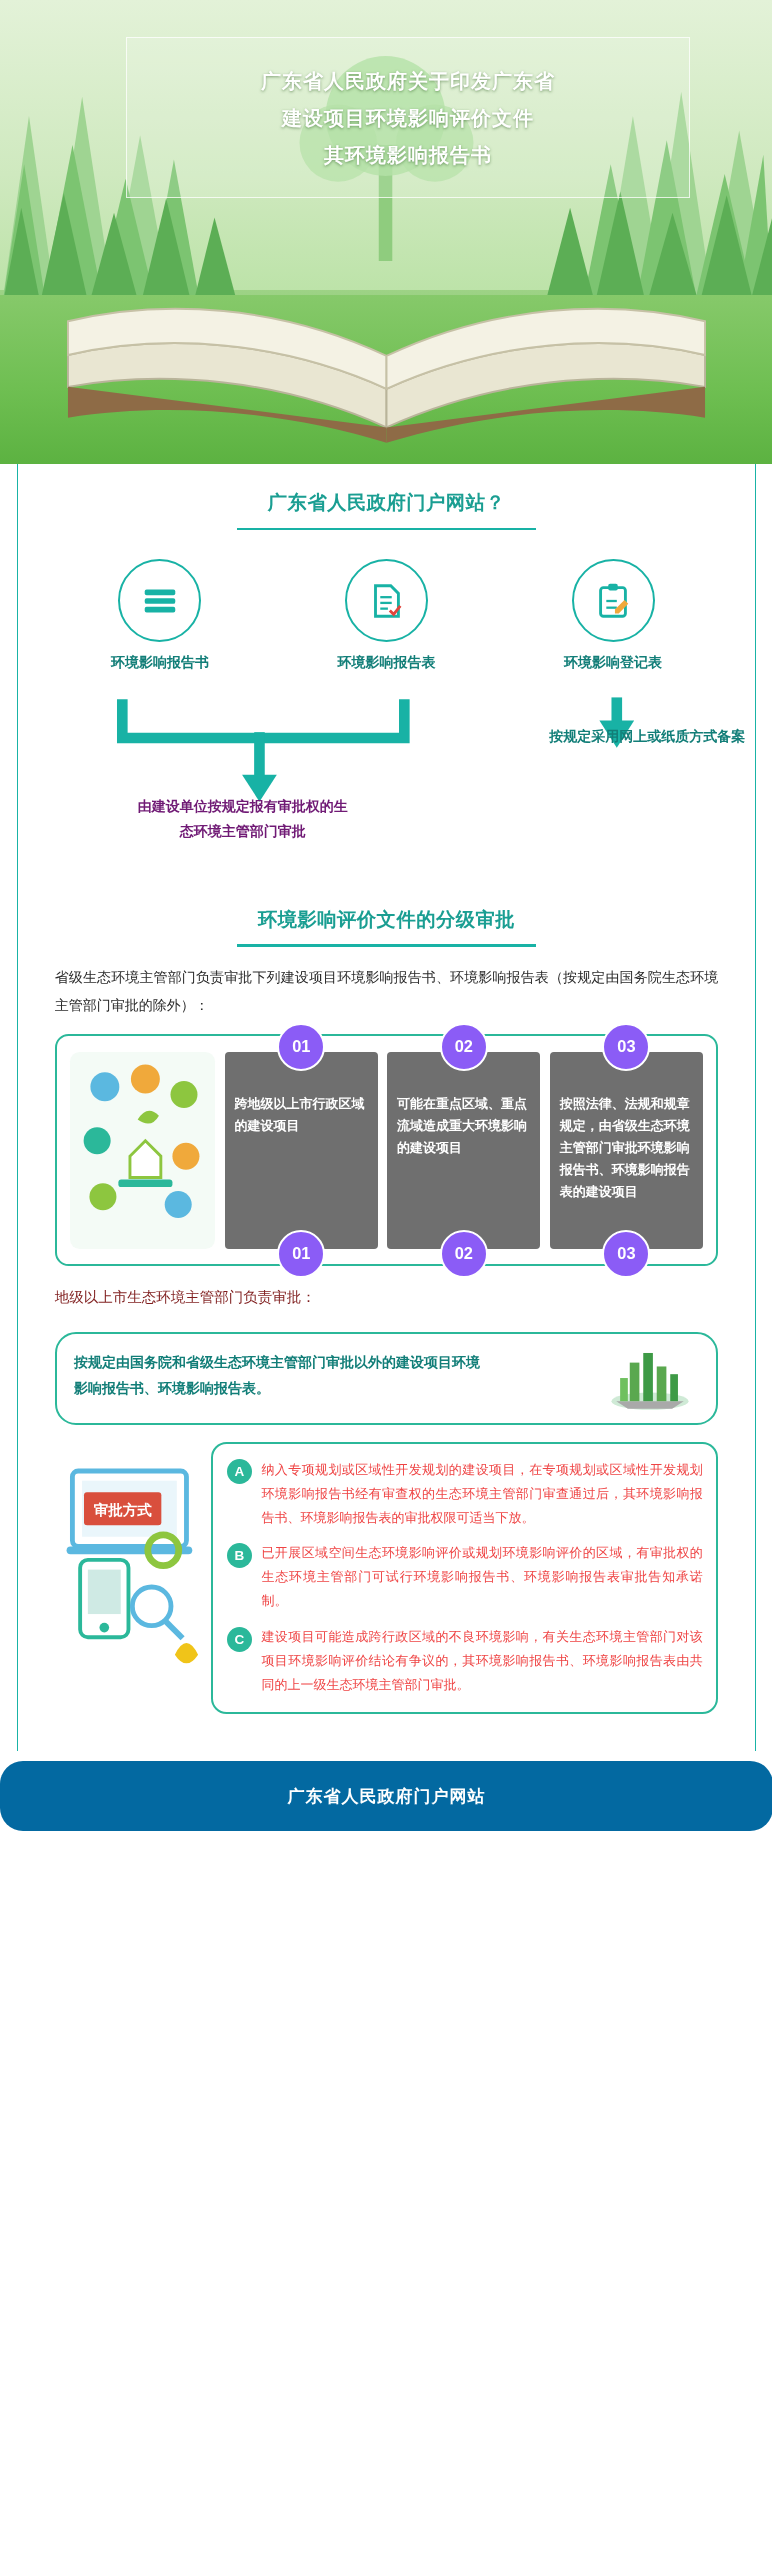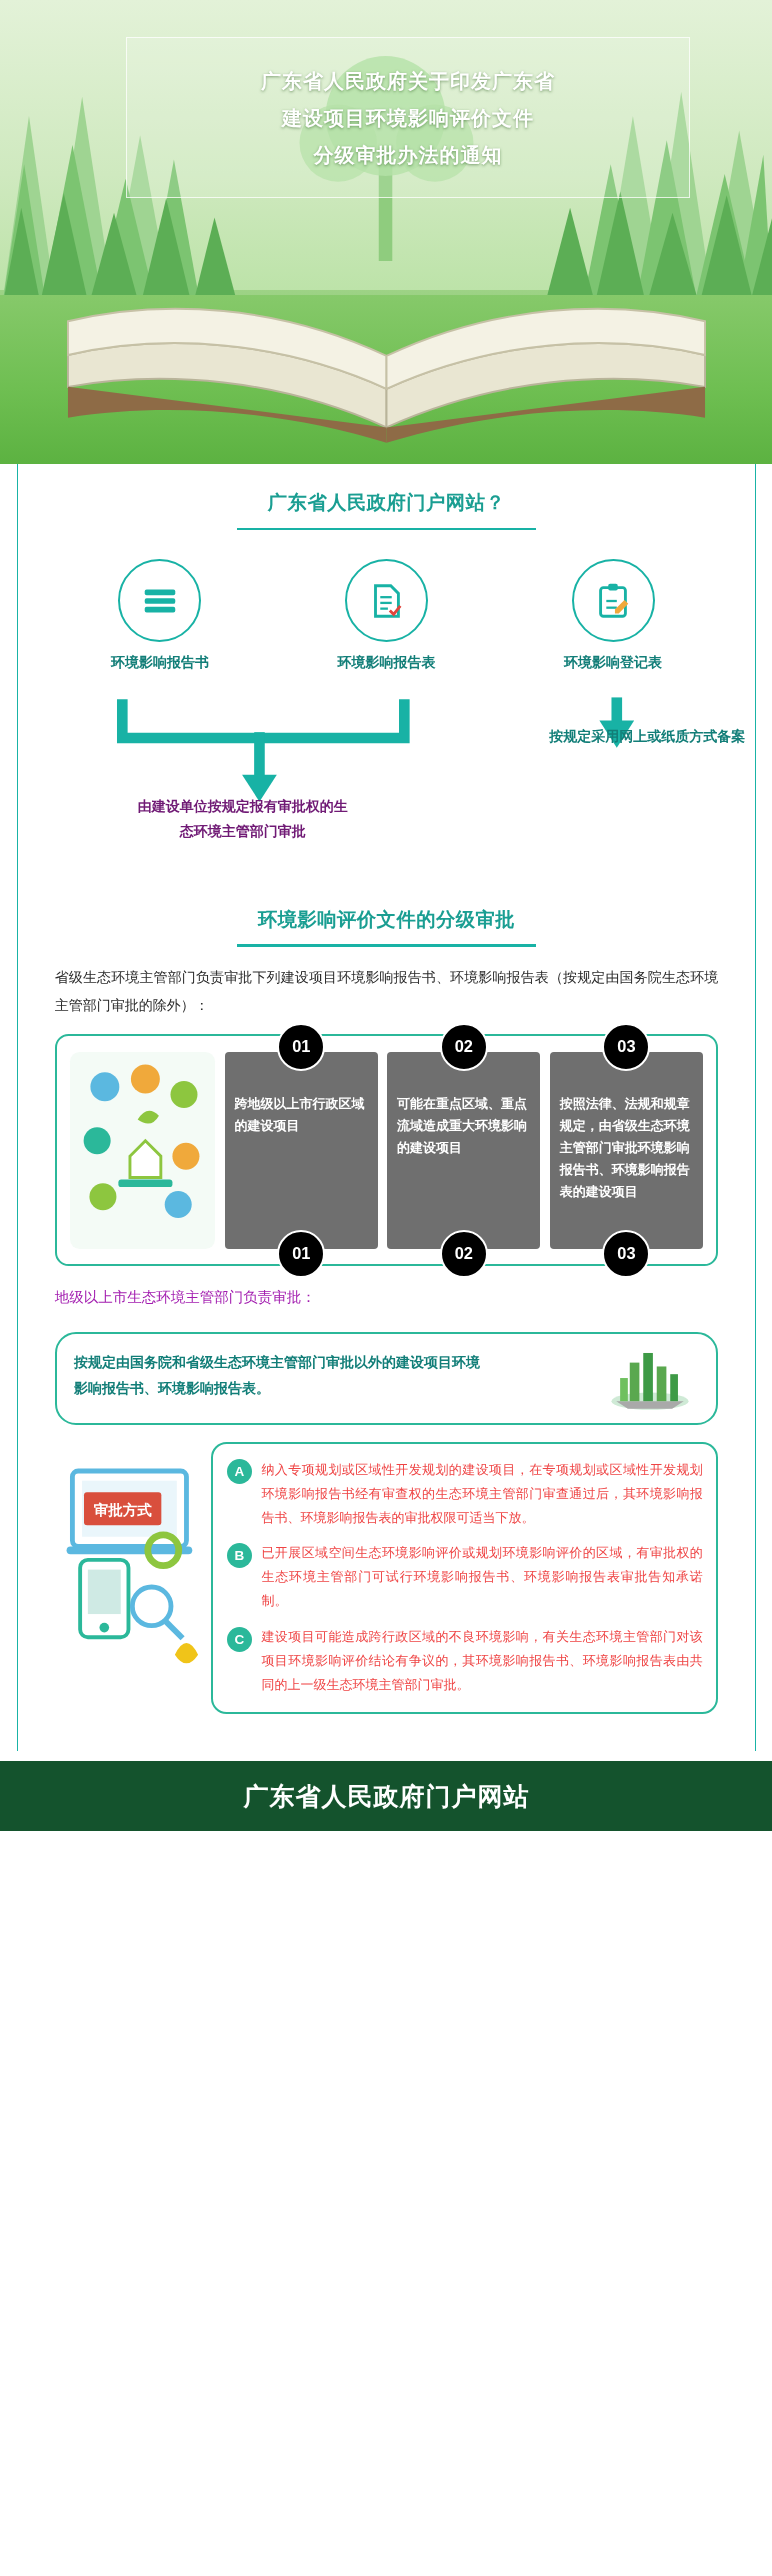--- a/index.html
+++ b/index.html
@@ -111,21 +111,21 @@
 
   
   .para {
     color: #2a2a2a;
     font-size: 14px;
     line-height: 28px;
     padding: 9.7px 37px 5.8px 37px;
     text-align: justify;
   }
   .sub-label {
-    color: #a21caf;
+    color: #7f1d1d;
     font-size: 14.5px;
     line-height: 27px;
     padding: 17.4px 37px 7.7px;
   }
 
   
   .cards-wrap {
     margin: 9.7px 37px 0;
     border: 2.9px solid #2bb89a;
     border-radius: 13.5px;
@@ -152,21 +152,21 @@
   }
   .card .txt {
     font-size: 13px;
     line-height: 22px;
     font-weight: bold;
   }
   .badge {
     position: absolute;
     left: 50%; transform: translateX(-50%);
     width: 48px; height: 48px; border-radius: 50%;
-    background: #000000; color: #fff;
+    background: #8b5cf6; color: #fff;
     font-size: 16.4px; font-weight: bold;
     display: flex; align-items: center; justify-content: center;
     border: 2.9px solid #ffffff;
   }
   .badge.top { top: -29px; }
   .badge.bot { bottom: -29px; }
 
   
   .note-box {
     margin: 13.5px 37px 0;
@@ -204,23 +204,23 @@
     display: flex; align-items: center; justify-content: center;
     flex: none; margin-top: 1.9px;
   }
   .abc-text {
     color: #ef4444; font-size: 13px; line-height: 24px; text-align: justify;
   }
 
   
   .footer {
     height: 70px;
-    background: #14532d;
+    background: #0369a1;
     display: flex; align-items: center; justify-content: center;
-    color: #fff; font-size: 25px; font-weight: bold; letter-spacing: 1px;
+    color: #fff; font-size: 17px; font-weight: bold; letter-spacing: 1px; border-radius: 23px;
   }
   .footer-strip { height: 9.7px; background: #ffffff; }
 </style>
 </head>
 <body>
 
 <div class="page">
 
   <div class="header">
     <div class="sky"></div>
@@ -263,21 +263,21 @@
         <circle cx="350" cy="148" r="40" fill="#a9dd9a" opacity="0.7"></circle>
         <circle cx="450" cy="148" r="40" fill="#a9dd9a" opacity="0.7"></circle>
       </g>
     </svg>
 
     <div class="ground"></div>
 
     <div class="title-card">
       <div class="line">广东省人民政府关于印发广东省</div>
       <div class="line">建设项目环境影响评价文件</div>
-      <div class="line">分级审批办法的通知</div>
+      <div class="line">其环境影响报告书</div>
     </div>
 
     <svg class="book" viewBox="0 0 720 190">
       <path d="M360 170 C250 120 130 110 30 128 L30 95 C130 72 250 80 360 130 Z" fill="#e9e6d2" stroke="#b9b49a" stroke-width="2"></path>
       <path d="M360 170 C470 120 590 110 690 128 L690 95 C590 72 470 80 360 130 Z" fill="#e9e6d2" stroke="#b9b49a" stroke-width="2"></path>
       <path d="M360 130 C250 80 130 72 30 95 L30 60 C130 36 250 44 360 96 Z" fill="#f4f2e4" stroke="#c6c1a6" stroke-width="2"></path>
       <path d="M360 130 C470 80 590 72 690 95 L690 60 C590 36 470 44 360 96 Z" fill="#f4f2e4" stroke="#c6c1a6" stroke-width="2"></path>
       <path d="M30 128 L30 160 C130 144 250 152 360 186 L360 170 Z" fill="#8e6b46"></path>
       <path d="M690 128 L690 160 C590 144 470 152 360 186 L360 170 Z" fill="#8e6b46"></path>
     </svg>

